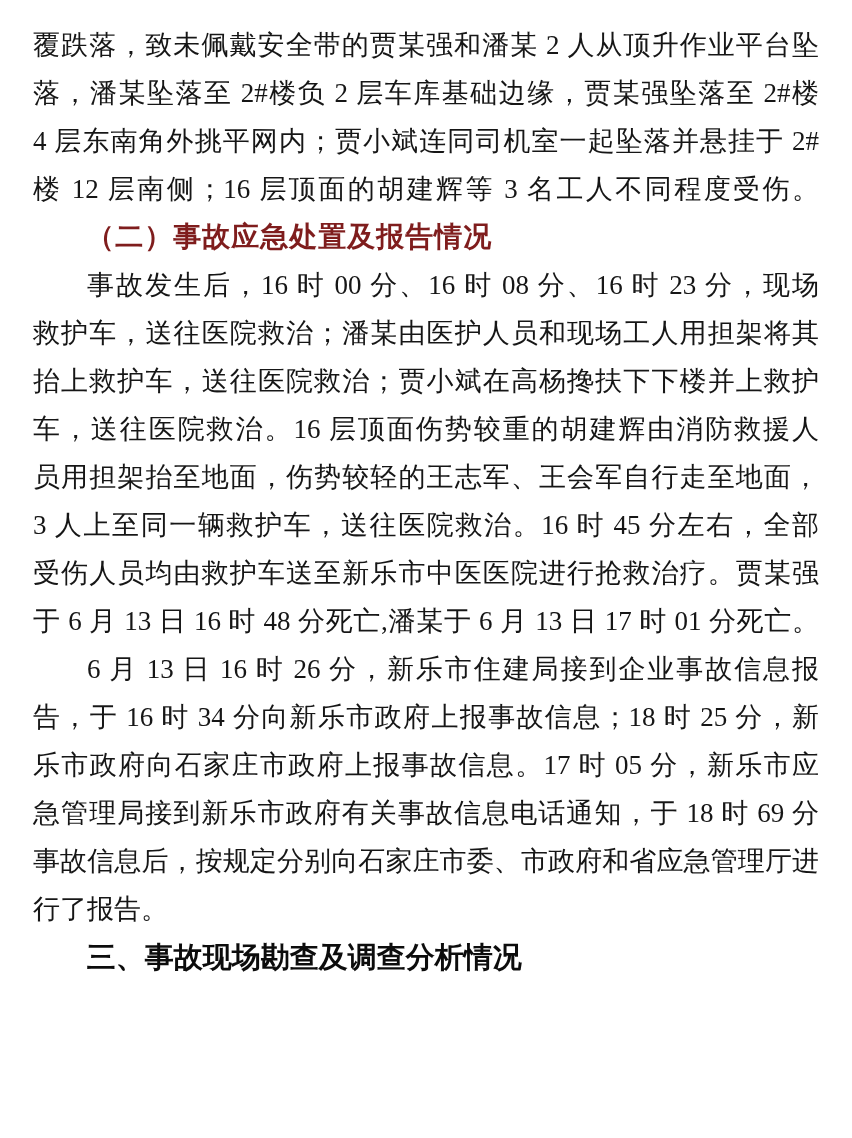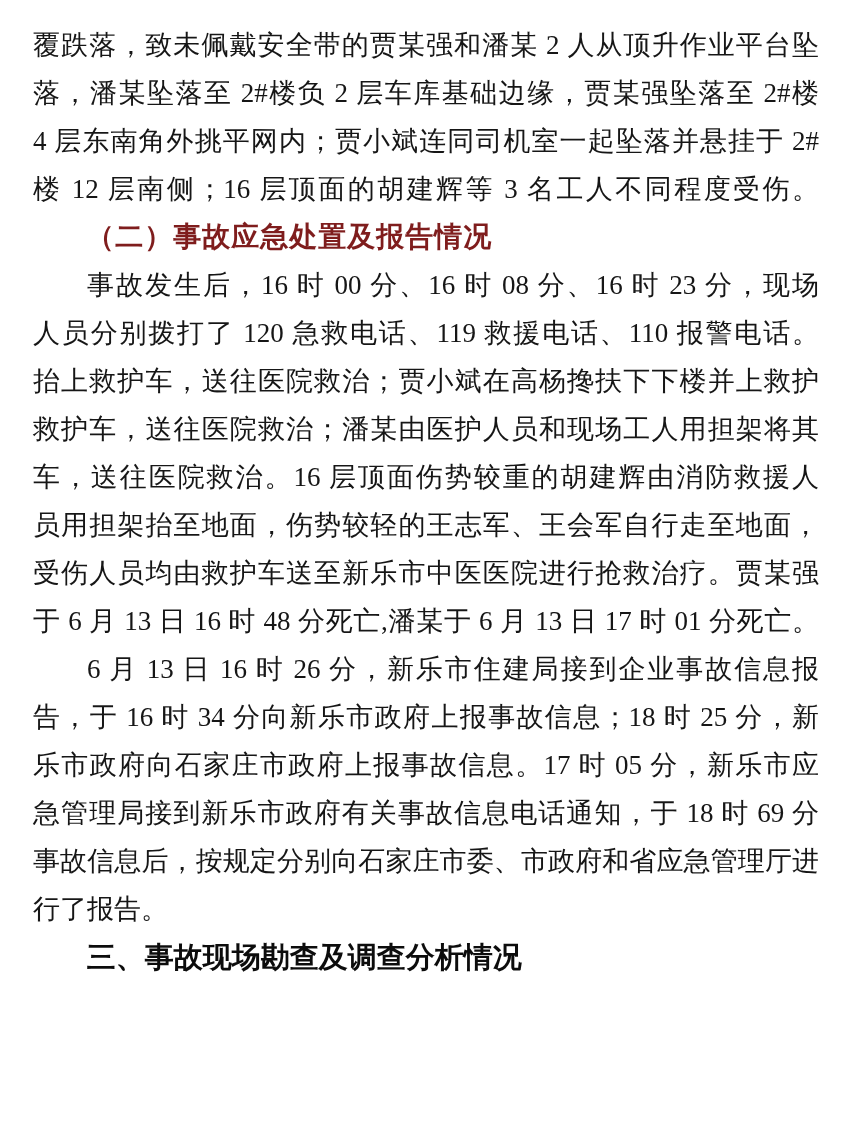--- a/index.html
+++ b/index.html
@@ -56,25 +56,25 @@
 </head>
 <body>
 
 <div class="page">
   <div class="ln">覆跌落，致未佩戴安全带的贾某强和潘某 2 人从顶升作业平台坠</div>
   <div class="ln">落，潘某坠落至 2#楼负 2 层车库基础边缘，贾某强坠落至 2#楼</div>
   <div class="ln">4 层东南角外挑平网内；贾小斌连同司机室一起坠落并悬挂于 2#</div>
   <div class="ln">楼 12 层南侧；16 层顶面的胡建辉等 3 名工人不同程度受伤。</div>
   <div class="heading-kai">（二）事故应急处置及报告情况</div>
   <div class="ln indent">事故发生后，16 时 00 分、16 时 08 分、16 时 23 分，现场</div>
-  <div class="ln">人员分别拨打了 120 急救电话、119 救援电话、110 报警电话。</div>
+  <div class="ln">救护车，送往医院救治；潘某由医护人员和现场工人用担架将其</div>
   <div class="ln">抬上救护车，送往医院救治；贾小斌在高杨搀扶下下楼并上救护</div>
-  <div class="ln">救护车，送往医院救治；潘某由医护人员和现场工人用担架将其</div>
   <div class="ln">车，送往医院救治。16 层顶面伤势较重的胡建辉由消防救援人</div>
   <div class="ln">员用担架抬至地面，伤势较轻的王志军、王会军自行走至地面，</div>
+  <div class="ln">3 人上至同一辆救护车，送往医院救治。16 时 45 分左右，全部</div>
   <div class="ln">受伤人员均由救护车送至新乐市中医医院进行抢救治疗。贾某强</div>
   <div class="ln">于 6 月 13 日 16 时 48 分死亡,潘某于 6 月 13 日 17 时 01 分死亡。</div>
   <div class="ln indent">6 月 13 日 16 时 26 分，新乐市住建局接到企业事故信息报</div>
   <div class="ln">告，于 16 时 34 分向新乐市政府上报事故信息；18 时 25 分，新</div>
   <div class="ln">乐市政府向石家庄市政府上报事故信息。17 时 05 分，新乐市应</div>
   <div class="ln">急管理局接到新乐市政府有关事故信息电话通知，于 18 时 69 分</div>
   <div class="ln">事故信息后，按规定分别向石家庄市委、市政府和省应急管理厅进</div>
   <div class="ln end">行了报告。</div>
   <div class="heading-hei">三、事故现场勘查及调查分析情况</div>
 </div>

